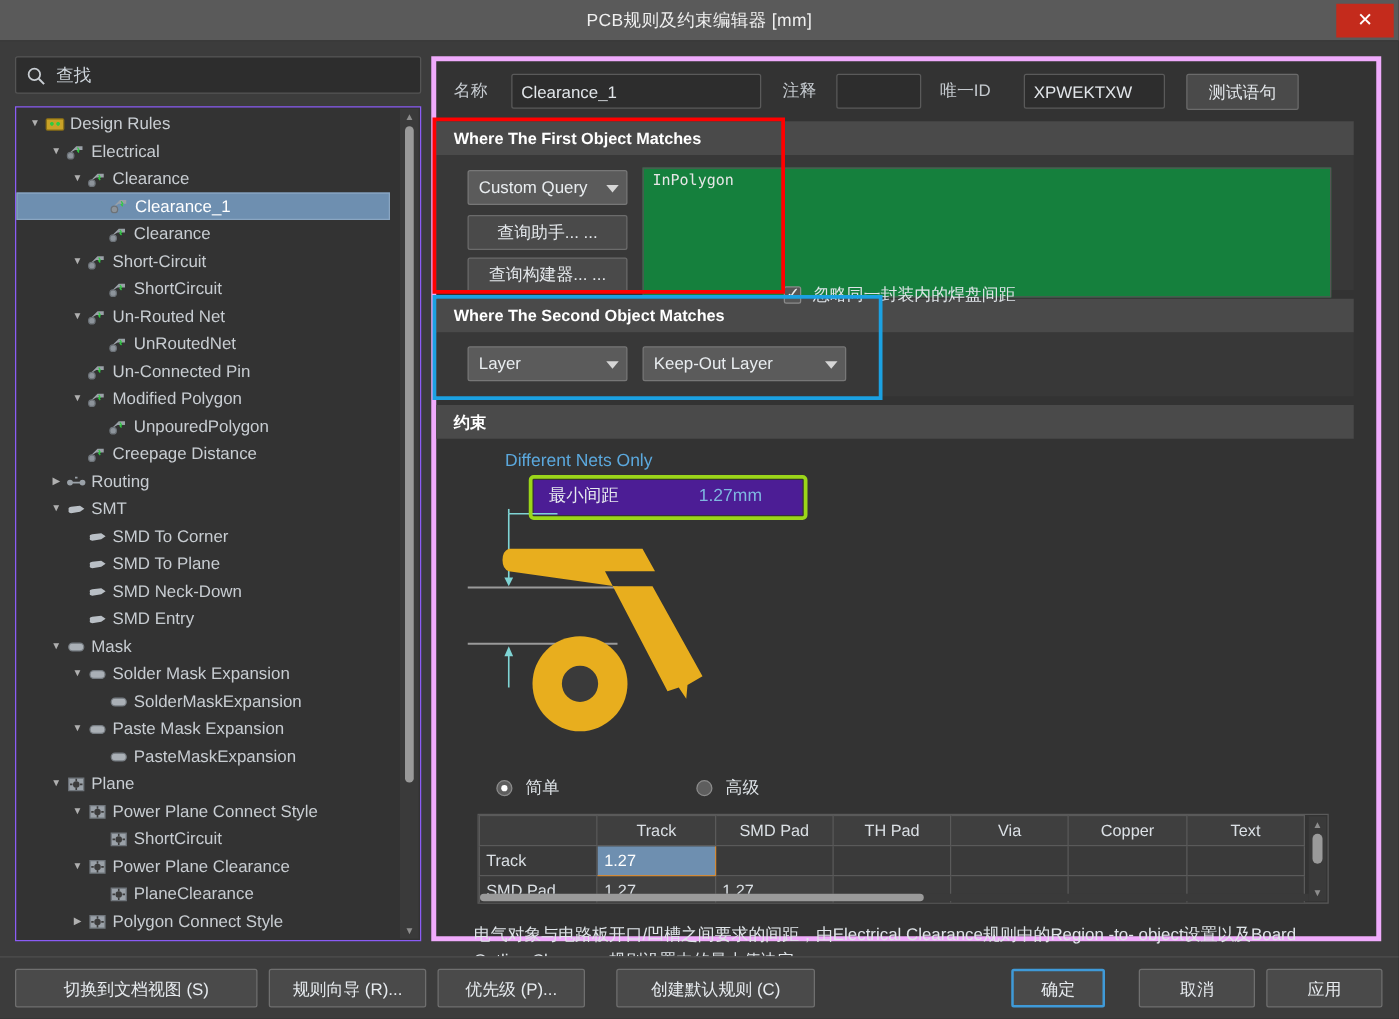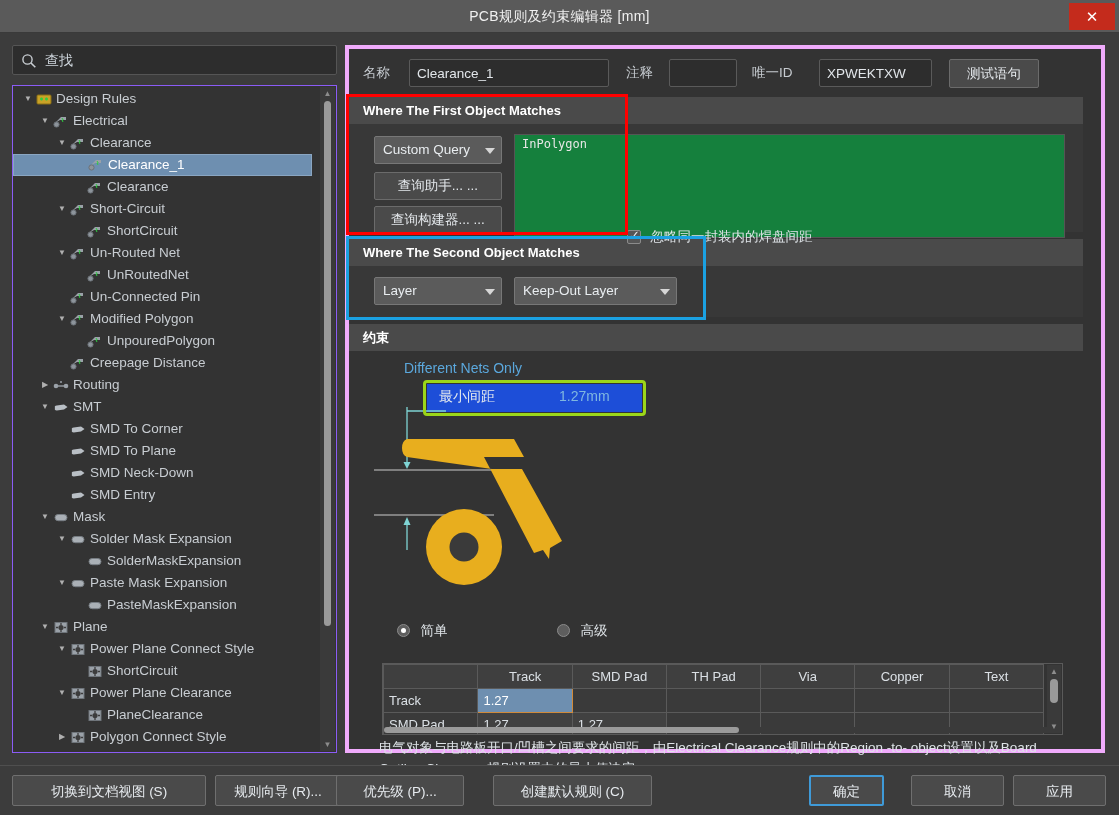--- a/index.html
+++ b/index.html
@@ -155,21 +155,21 @@
   .hl { position: absolute; pointer-events: none; }
   #hl-red  { border: 3px solid #ff0000; }
   #hl-blue { border: 3px solid #1ba1e2; }
   #hl-green{ border: 3px solid #9bd619; border-radius: 4px; }
 
   
   #constraints-note {
     position: absolute; color: #5ba8dd; font-size: 14px;
   }
   #minclear-box {
-    position: absolute; background: #1d4ed8;
+    position: absolute; background: #4c1d95;
   }
   #minclear-label { position: absolute; color: #e6eaee; font-size: 14px; }
   #minclear-value { position: absolute; color: #7fb7e0; font-size: 14px; }
 
   .chk-wrap { position: absolute; cursor: pointer; }
   .chk-sq {
     display: inline-block; width: 14px; height: 14px;
     background: #565656; border: 1px solid #8b8b8b; border-radius: 2px;
     vertical-align: middle; position: relative;
   }
@@ -474,21 +474,21 @@
 
     <div class="radio-wrap" style="left:48px; top:572px;">
       <span class="radio-dot on"></span>
       <span class="radio-lbl">简单</span>
     </div>
     <div class="radio-wrap" style="left:208px; top:572px;">
       <span class="radio-dot"></span>
       <span class="radio-lbl">高级</span>
     </div>
 
-    <div id="matrix" style="left:33px; top:602px; width:681px; height:72px;margin-top:12px;">
+    <div id="matrix" style="left:33px; top:602px; width:681px; height:72px;">
       <table>
         <thead>
             <tr id="mx-head">
               <th style="width: 96px;"></th>
               <th style="width: 96px;">Track</th>
               <th style="width: 96px;">SMD Pad</th>
               <th style="width: 96px;">TH Pad</th>
               <th style="width: 96px;">Via</th>
               <th style="width: 96px;">Copper</th>
               <th style="width: 96px;">Text</th>
@@ -529,18 +529,18 @@
 
     <div class="hl" id="hl-red" style="left:-3px; top:45px; width:282px; height:141px;"></div>
     <div class="hl" id="hl-blue" style="left:-3px; top:187px; width:360px; height:84px;"></div>
     <div class="hl" id="hl-green" style="left:74px; top:331px; width:223px; height:36px;"></div>
   </div>
 </div>
 
 <div id="bottom-bar">
   <button class="bbtn" style="left:12px; width:194px;">切换到文档视图 (S)</button>
   <button class="bbtn" style="left:215px; width:126px;">规则向导 (R)...</button>
-  <button class="bbtn" style="left:336px; width:128px;">优先级 (P)...</button>
+  <button class="bbtn" style="left:350px; width:118px;">优先级 (P)...</button>
   <button class="bbtn" style="left:477px; width:159px;margin-left:16px;">创建默认规则 (C)</button>
   <button class="bbtn primary" style="left:809px; width:75px;">确定</button>
   <button class="bbtn" style="left:911px; width:93px;">取消</button>
   <button class="bbtn" style="left:1013px; width:93px;">应用</button>
 </div>
 
 </body></html>

